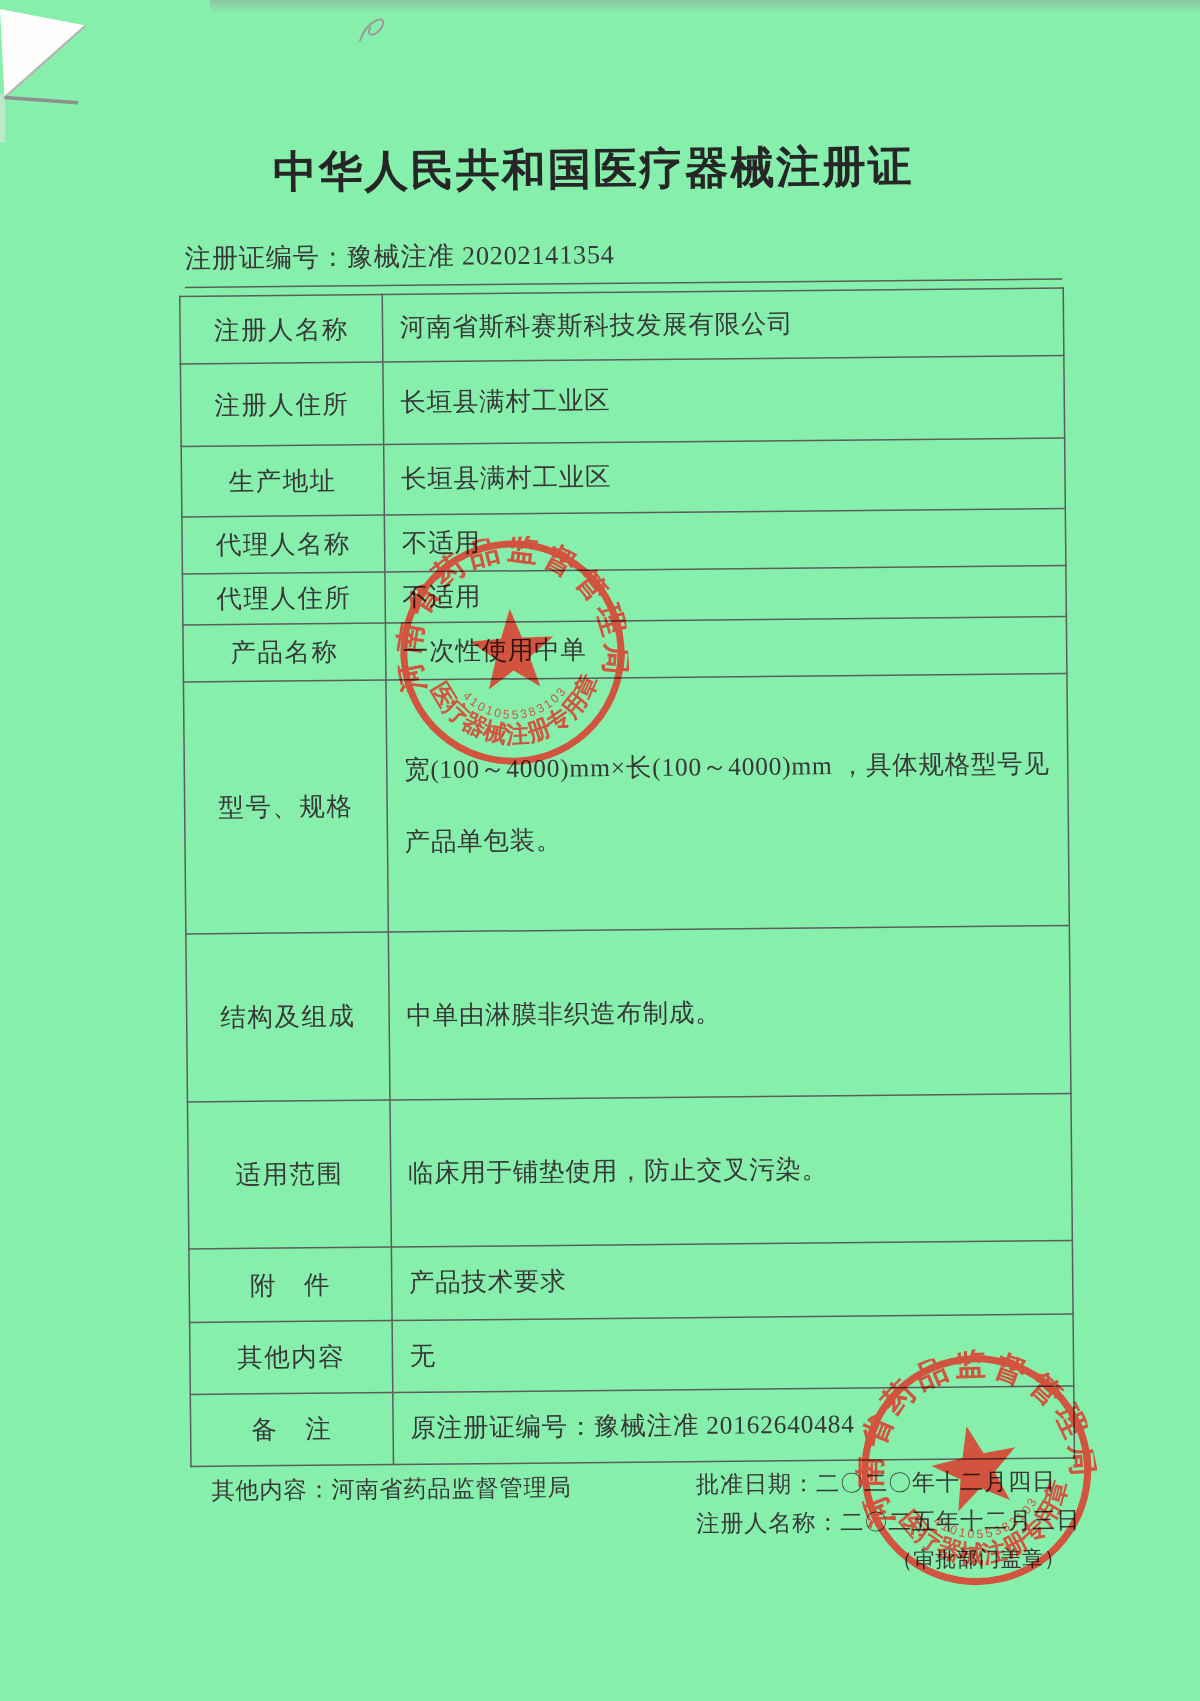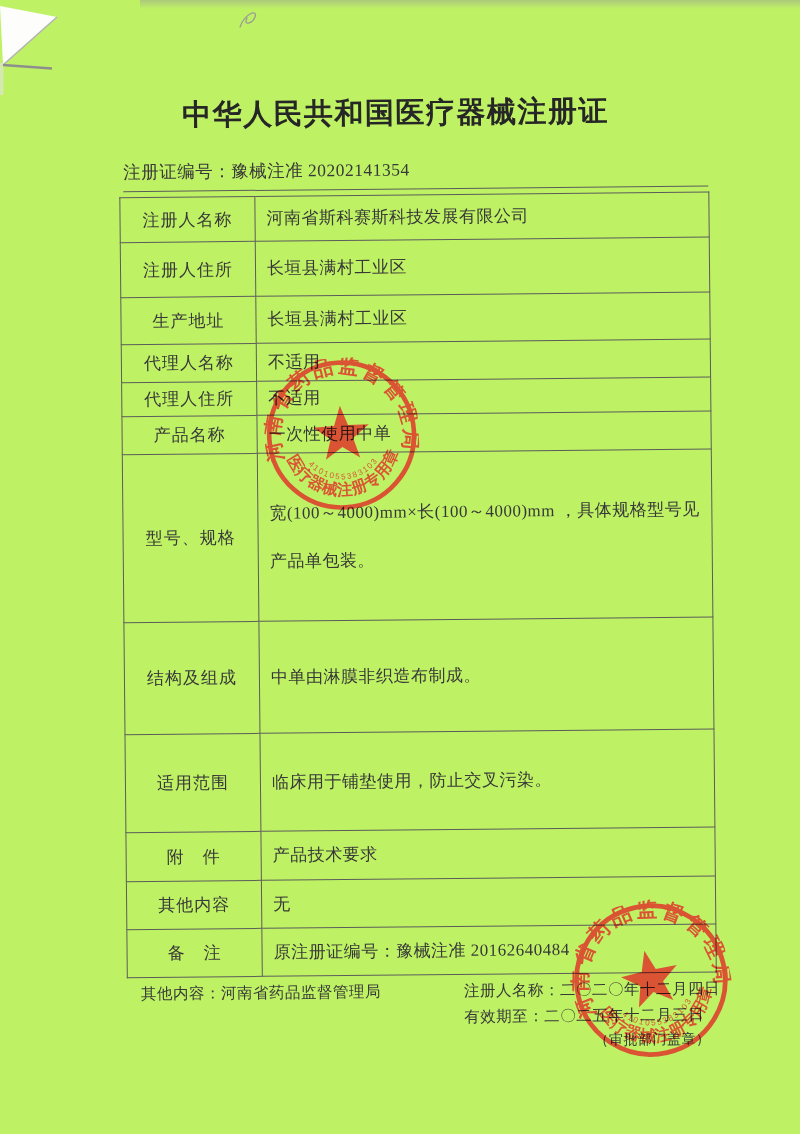--- a/index.html
+++ b/index.html
@@ -2,21 +2,21 @@
 <html><head>
 <meta charset="utf-8">
 <style>
   html,body{margin:0;padding:0;}
   body{
     width:800px;height:1134px;overflow:hidden;position:relative;
     background:#fdfdfb;
     font-family:"Liberation Serif","DejaVu Serif",serif;
     color:#383838;
   }
-  .page{position:absolute;inset:0;background:#bef264;padding-left:32px;}
+  .page{position:absolute;inset:0;background:#86efac;padding-left:32px;}
   .content{
     position:absolute;inset:0;
     transform:rotate(-0.55deg);
     transform-origin:140px 580px;
   }
   .scan-edge-top{
     position:absolute;top:0;left:140px;right:0;height:9px;
     background:linear-gradient(180deg,rgba(150,150,150,.45),rgba(150,150,150,0));
     pointer-events:none;
   }
@@ -143,24 +143,24 @@
       </tr>
     </tbody>
       </table>
 
     <div class="footer-left">
       <span>其他内容：</span><span>河南省药品监督管理局</span>
     </div>
 
     <div class="footer-right">
       <div class="line">
-        <span>注册人名称：</span><span>二〇二〇年十二月四日</span>
+        <span>批准日期：</span><span>二〇二〇年十二月四日</span>
       </div>
       <div class="line">
-        <span>有效期至：</span><span>二〇二五年十二月三日</span>
+        <span>注册人名称：</span><span>二〇二五年十二月三日</span>
       </div>
       <div class="seal-note">（审批部门盖章）</div>
     </div>
 
     <div class="stamp" id="stamp1">
       <svg width="154" height="154" viewBox="0 0 200 200" font-family="sans-serif">
         <defs>
           <path id="s1-top" d="M 27,135 A 81 81 0 1 1 173,135" fill="none"></path>
           <path id="s1-bot" d="M 28,128 A 77 77 0 0 0 172,128" fill="none"></path>
           <path id="s1-num" d="M 52,132 A 58 58 0 0 0 148,132" fill="none"></path>

